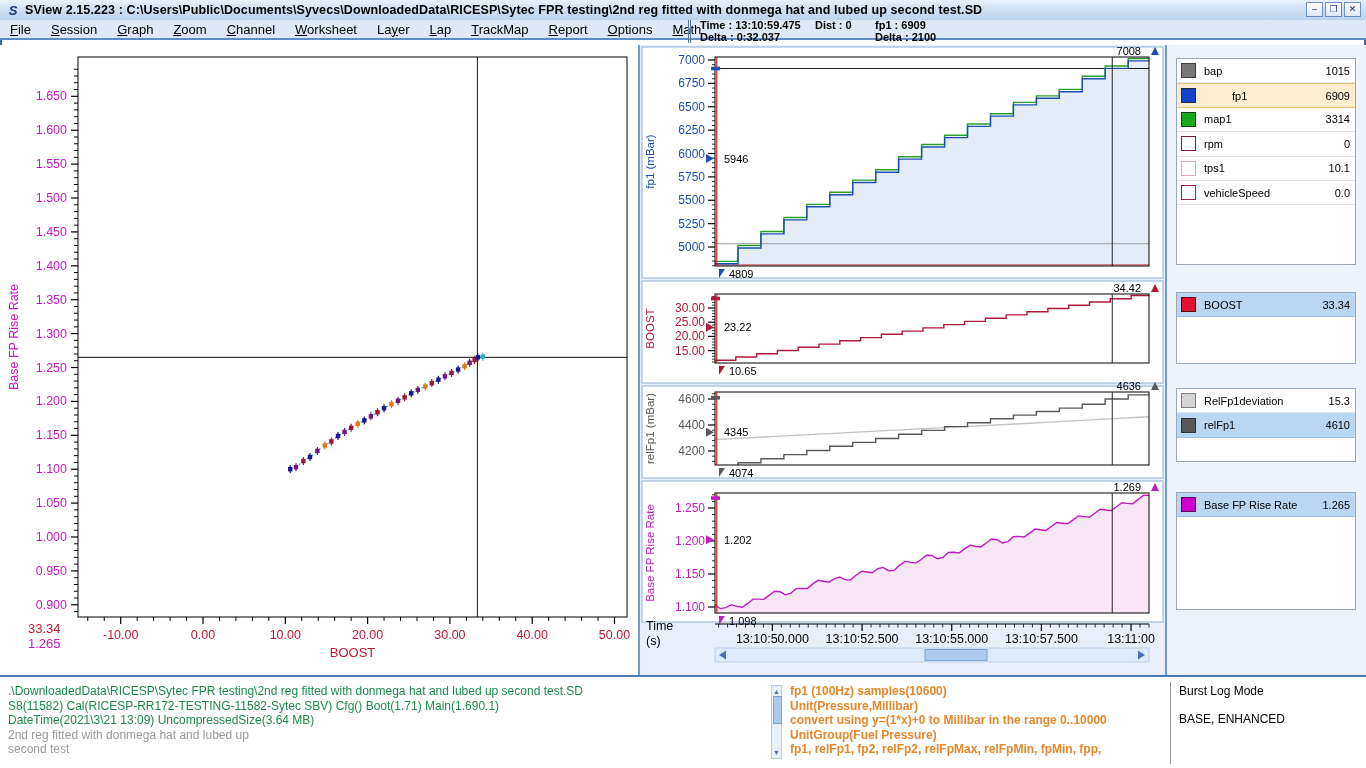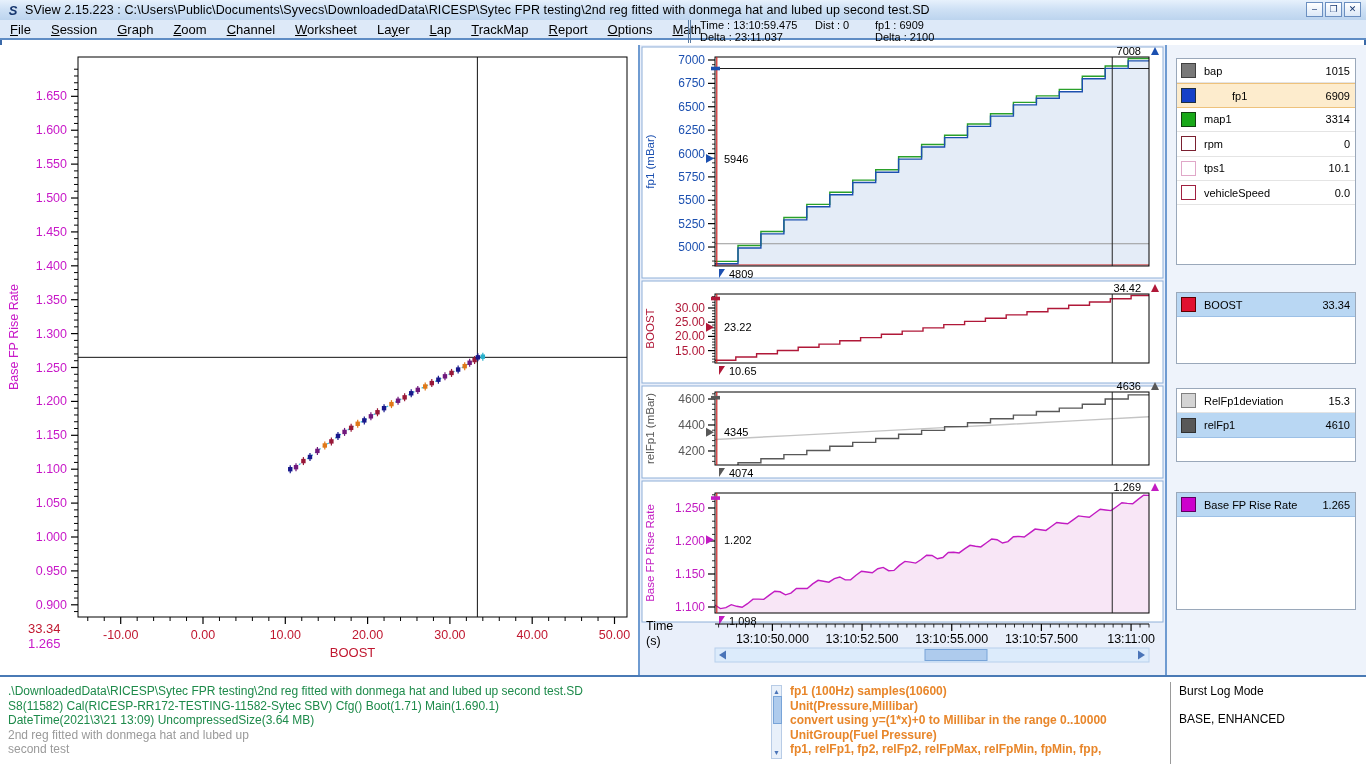--- a/index.html
+++ b/index.html
@@ -5,33 +5,33 @@
   html,body{margin:0;padding:0;background:#9db8d8;font-family:"Liberation Sans",sans-serif;}
   #window{position:relative;width:1366px;height:768px;background:#fff;overflow:hidden;
           box-shadow:inset 0 0 0 2px #3a69a8;}
   .abs{position:absolute;}
   
   #titlebar{left:0;top:0;width:1366px;height:20px;
     background:linear-gradient(#e7f1fc,#cfe1f5 45%,#bcd4ee);
     border-bottom:1px solid #8fb0d8;display:flex;align-items:center;font-size:12.5px;color:#000;}
   #app-icon{width:16px;height:15px;margin:0 4px 0 5px;color:#16366e;font-weight:800;
     font-size:13px;line-height:15px;text-align:center;font-style:italic;}
-  #title-text{font-weight:400;white-space:nowrap;letter-spacing:0.1px;}
+  #title-text{font-weight:700;white-space:nowrap;letter-spacing:0.1px;}
   #winbtns{position:absolute;right:5px;top:2px;display:flex;gap:2px;}
   .winbtn{width:17px;height:15px;border:1px solid #6b8fc0;background:linear-gradient(#ffffff,#dce9f8);
     font-size:9px;line-height:13px;text-align:center;color:#16366e;box-sizing:border-box;}
   
   #menubar{left:0;top:20px;width:1366px;height:20px;background:#dde9f8;border-bottom:2px solid #5f8cc4;
     display:flex;align-items:center;font-size:13px;color:#000;box-sizing:border-box;}
   .menu-item{padding:0 10px;line-height:23px;white-space:nowrap;}
   .menu-item u{text-decoration:underline;}
   #menu-info{position:absolute;left:688px;top:0;height:23px;border-left:3px double #5a7aa0;
     padding-left:9px;font-size:11px;line-height:11.5px;color:#000;}
   #menu-info .row{white-space:pre;}
-  #menu-info span{display:inline-block;}
+  #menu-info span{display:inline-block;font-weight:bold;}
   .mi-c1{width:115px;} .mi-c2{width:60px;}
   
   #left-panel{left:0;top:45px;width:640px;height:630px;background:#fff;border-right:2px solid #6f9bd1;box-sizing:border-box;}
   #charts-panel{left:640px;top:45px;width:527px;height:630px;background:#e9effa;border-right:2px solid #6f9bd1;box-sizing:border-box;}
   #sidebar{left:1167px;top:45px;width:199px;height:630px;background:#eef3fb;}
   .legend-box{position:absolute;left:9px;width:180px;background:#fff;border:1px solid #9aa8ba;box-sizing:border-box;overflow:hidden;}
   .legend-row{position:relative;height:24.4px;display:flex;align-items:center;font-size:11px;color:#000;
     border-bottom:1px solid #e4e4e4;box-sizing:border-box;}
   .legend-row .sw{width:15px;height:15px;margin:0 8px 0 4px;box-sizing:border-box;flex:0 0 auto;}
   .legend-row .lab{flex:1 1 auto;white-space:nowrap;overflow:hidden;}
@@ -76,21 +76,21 @@
       <span class="menu-item"><u>C</u>hannel</span>
       <span class="menu-item"><u>W</u>orksheet</span>
       <span class="menu-item">La<u>y</u>er</span>
       <span class="menu-item"><u>L</u>ap</span>
       <span class="menu-item"><u>T</u>rackMap</span>
       <span class="menu-item"><u>R</u>eport</span>
       <span class="menu-item"><u>O</u>ptions</span>
       <span class="menu-item"><u>M</u>ath</span>
       <div id="menu-info">
       <div class="row"><span class="mi-c1">Time : 13:10:59.475</span><span class="mi-c2">Dist : 0</span><span>fp1 : 6909</span></div>
-      <div class="row"><span class="mi-c1">Delta : 23:11.037</span><span class="mi-c2"></span><span>Delta : 2100</span></div>
+      <div class="row"><span class="mi-c1">Delta : 0:32.037</span><span class="mi-c2"></span><span>Delta : 2100</span></div>
     </div>
   </div>
 
   <div id="left-panel" class="abs">
     <svg id="left-svg" width="638" height="628">
         <rect x="78" y="12" width="549" height="560" fill="#fff" stroke="#000" stroke-width="1"></rect>
         <line x1="87.78" y1="572" x2="87.78" y2="576" stroke="#000" stroke-width="1"></line>
         <line x1="104.24" y1="572" x2="104.24" y2="576" stroke="#000" stroke-width="1"></line>
         <line x1="137.16" y1="572" x2="137.16" y2="576" stroke="#000" stroke-width="1"></line>
         <line x1="153.62" y1="572" x2="153.62" y2="576" stroke="#000" stroke-width="1"></line>

